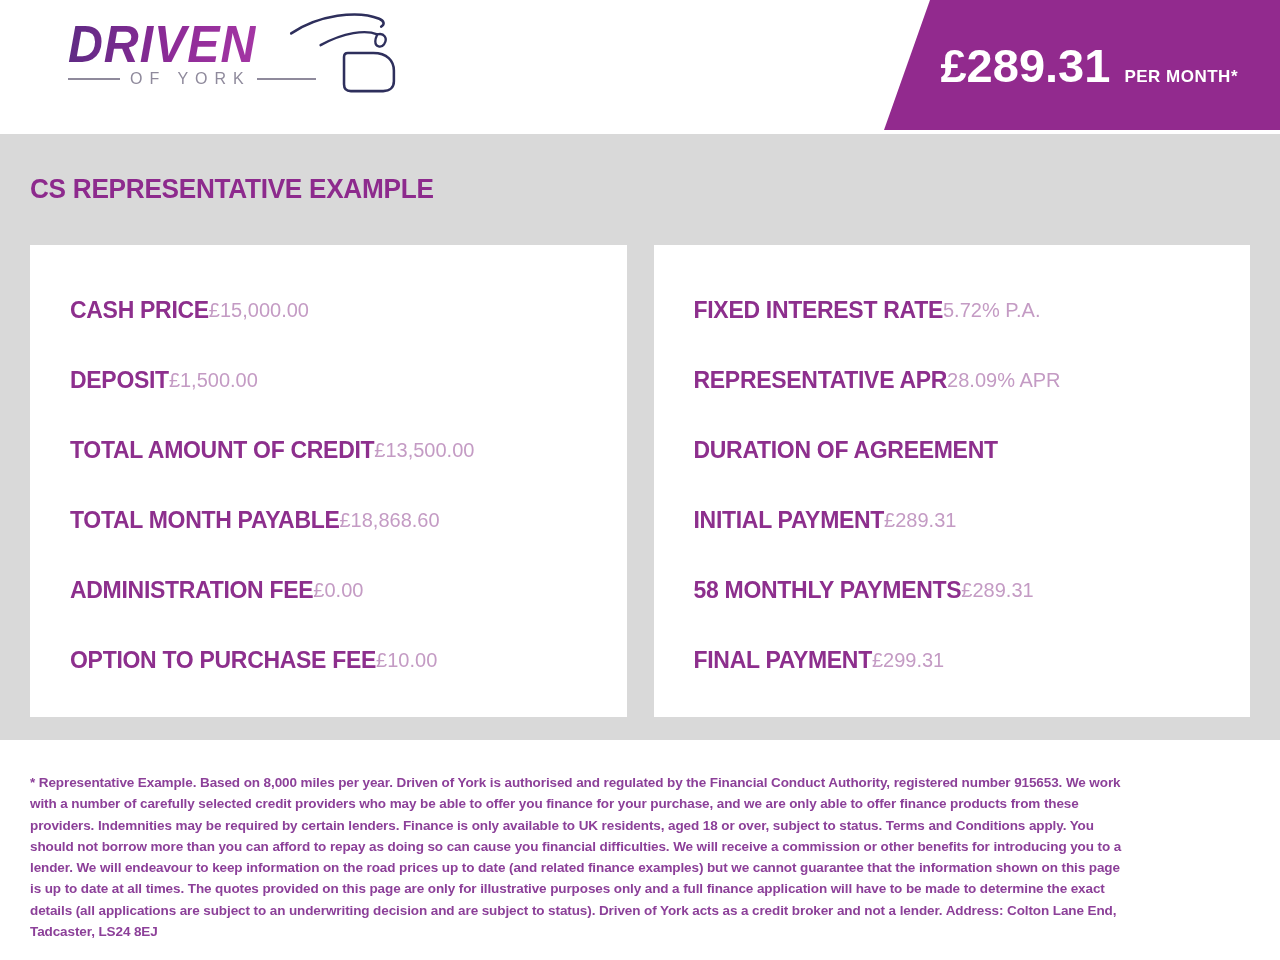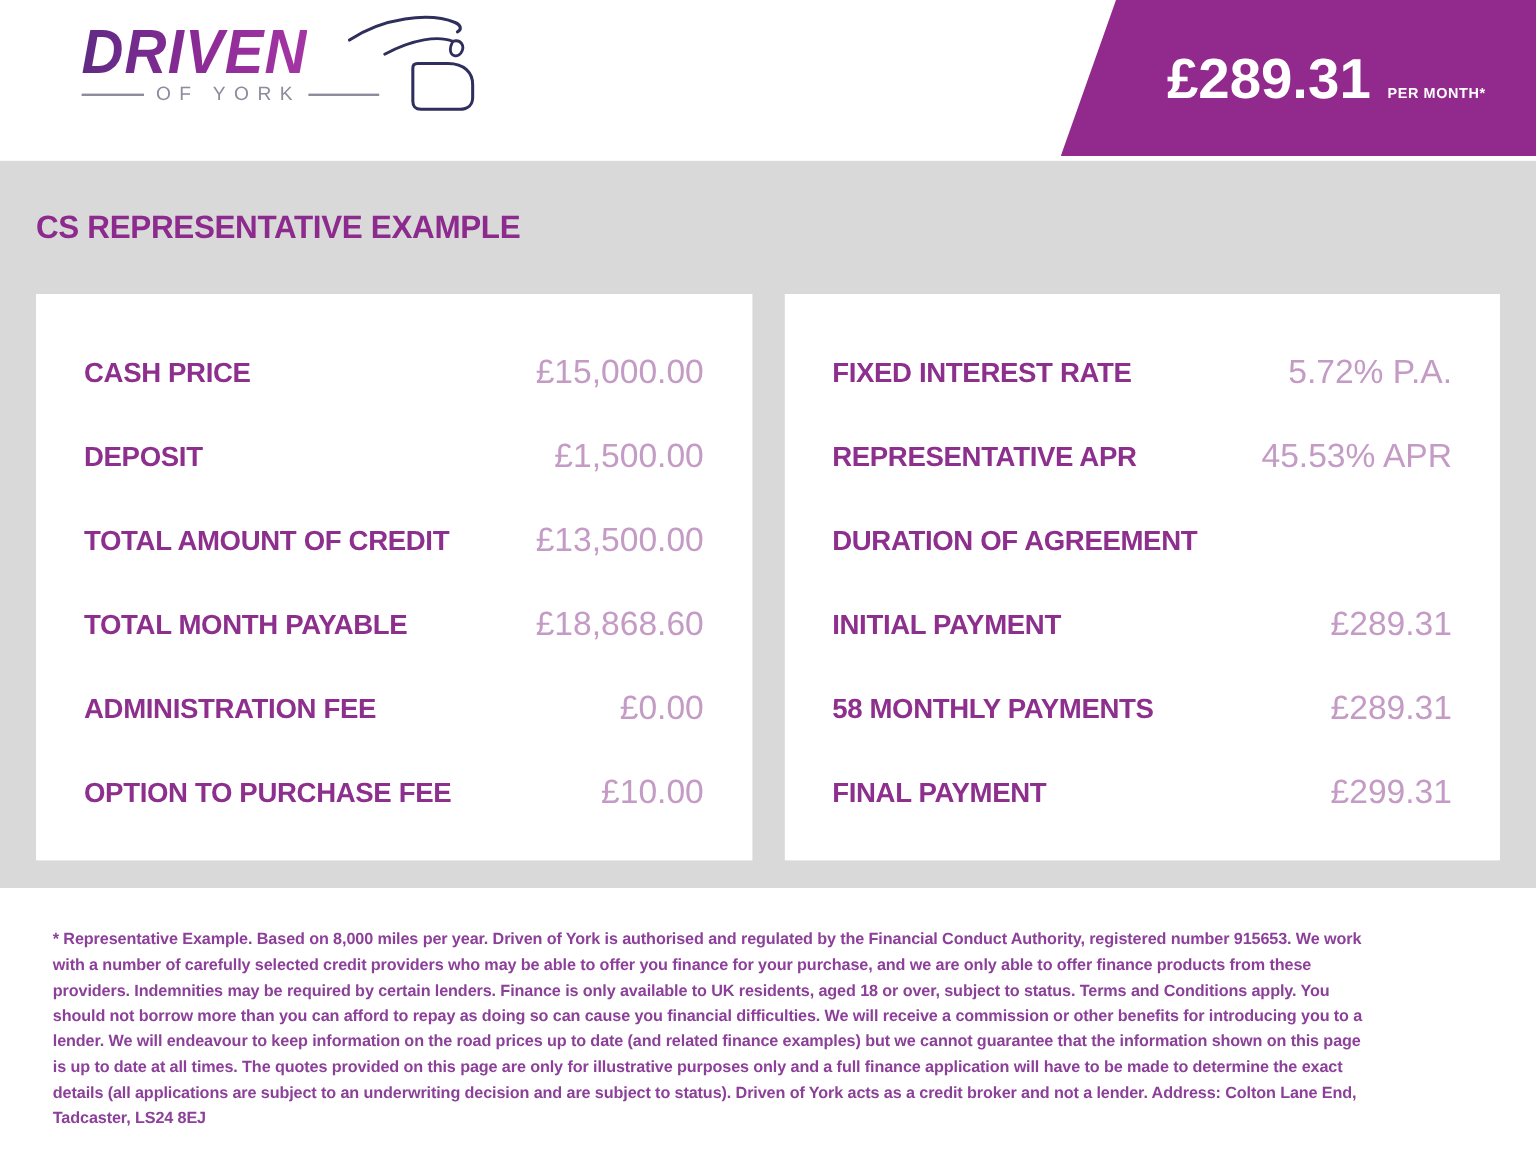--- a/index.html
+++ b/index.html
@@ -75,21 +75,21 @@
   }
   .price-inner { display: flex; align-items: baseline; gap: 14px; }
   .price-amount {
     color: #ffffff;
     font-size: 47px;
     font-weight: 700;
     letter-spacing: 0px;
   }
   .price-period {
     color: #ffffff;
-    font-size: 12px;
+    font-size: 17px;
     font-weight: 700;
     letter-spacing: 0.5px;
   }
 
   
   .body-gray {
     position: absolute;
     top: 134px; left: 0;
     width: 1280px; height: 610px;
     background: #d9d9d9;
@@ -111,44 +111,44 @@
   .card {
     flex: 1;
     background: #ffffff;
     height: 472px;
     padding: 30px 40px 22px 40px;
   }
   .finance-row {
     height: 70px;
     display: flex;
     align-items: center;
-    justify-content: space-between;
+    justify-content: flex-start;
   }
   .finance-label {
     color: #8d2f8d;
     font-size: 23px;
     font-weight: 700;
     letter-spacing: -0.3px;
     white-space: nowrap;
   }
   .finance-value {
     color: #c49bc4;
-    font-size: 28px;
+    font-size: 20px;
     font-weight: 400;
     letter-spacing: 0px;
     white-space: nowrap;
   }
 
   
   .footer {
     position: absolute;
     top: 740px; left: 0;
     width: 1280px; height: 216px;
     background: #ffffff;
-    padding: 32px 30px 0 44px;
+    padding: 32px 30px 0 30px;
   }
   .disclaimer {
     color: #8c4099;
     font-size: 13.5px;
     font-weight: 700;
     line-height: 21.3px;
     max-width: 1102px;
     letter-spacing: -0.1px;
   }
 </style>
@@ -212,21 +212,21 @@
       </div>
     </div>
 
     <div class="card">
       <div class="finance-row">
         <span class="finance-label">FIXED INTEREST RATE</span>
         <span class="finance-value">5.72% P.A.</span>
       </div>
       <div class="finance-row">
         <span class="finance-label">REPRESENTATIVE APR</span>
-        <span class="finance-value">45.53% APR</span>
+        <span class="finance-value">28.09% APR</span>
       </div>
       <div class="finance-row">
         <span class="finance-label">DURATION OF AGREEMENT</span>
       </div>
       <div class="finance-row">
         <span class="finance-label">INITIAL PAYMENT</span>
         <span class="finance-value">£289.31</span>
       </div>
       <div class="finance-row">
         <span class="finance-label">58 MONTHLY PAYMENTS</span>

